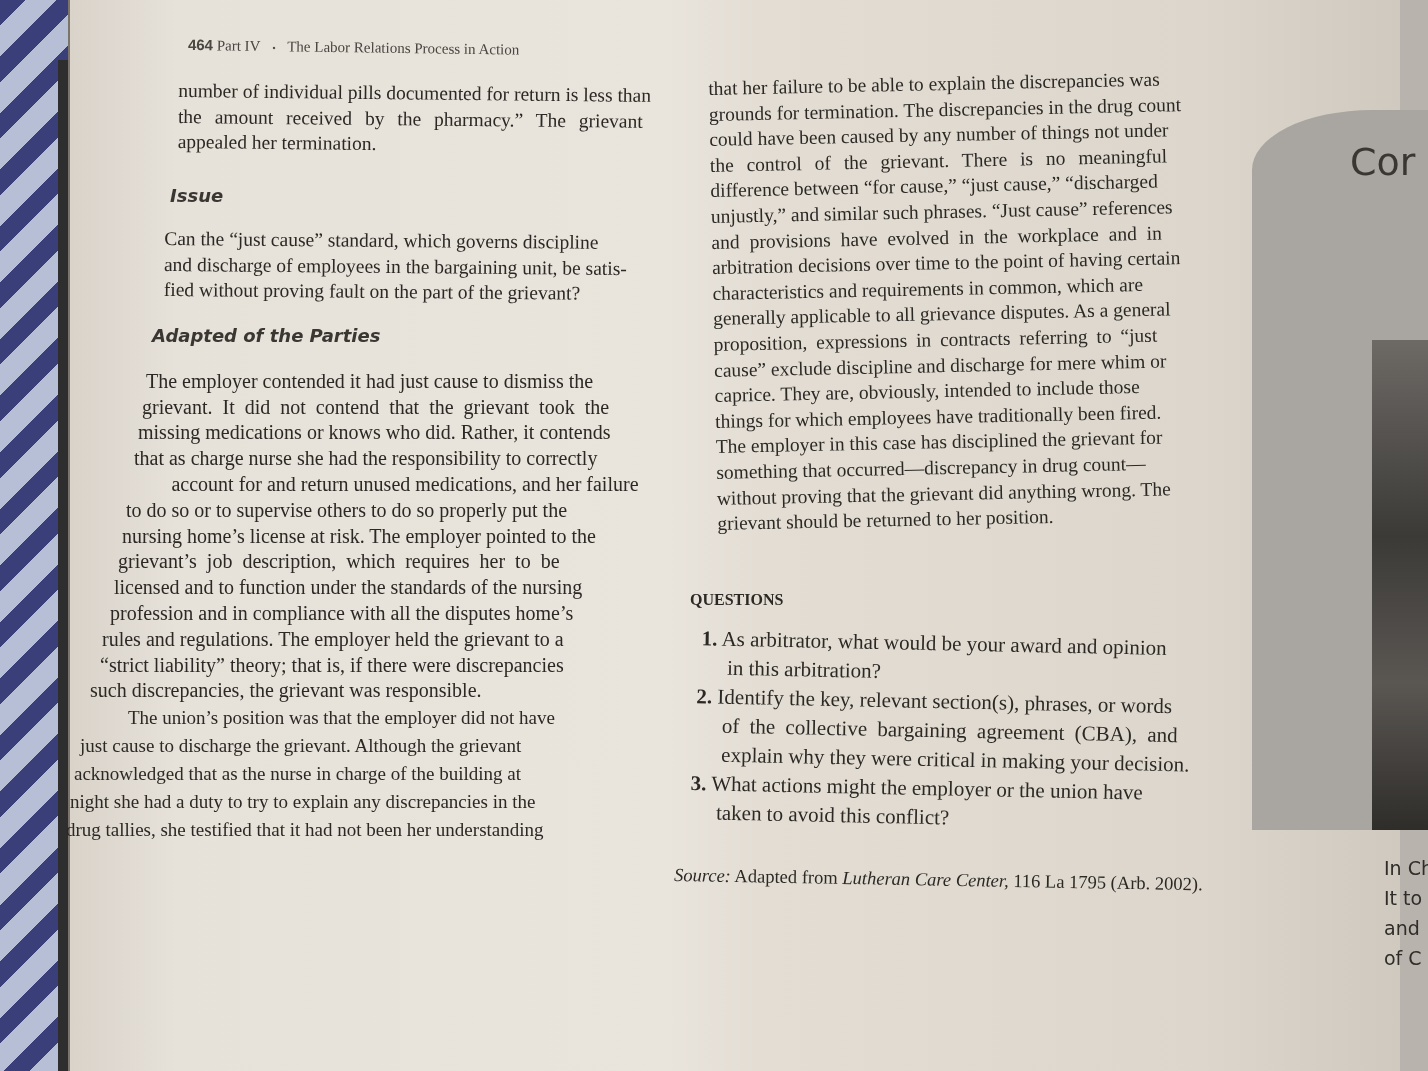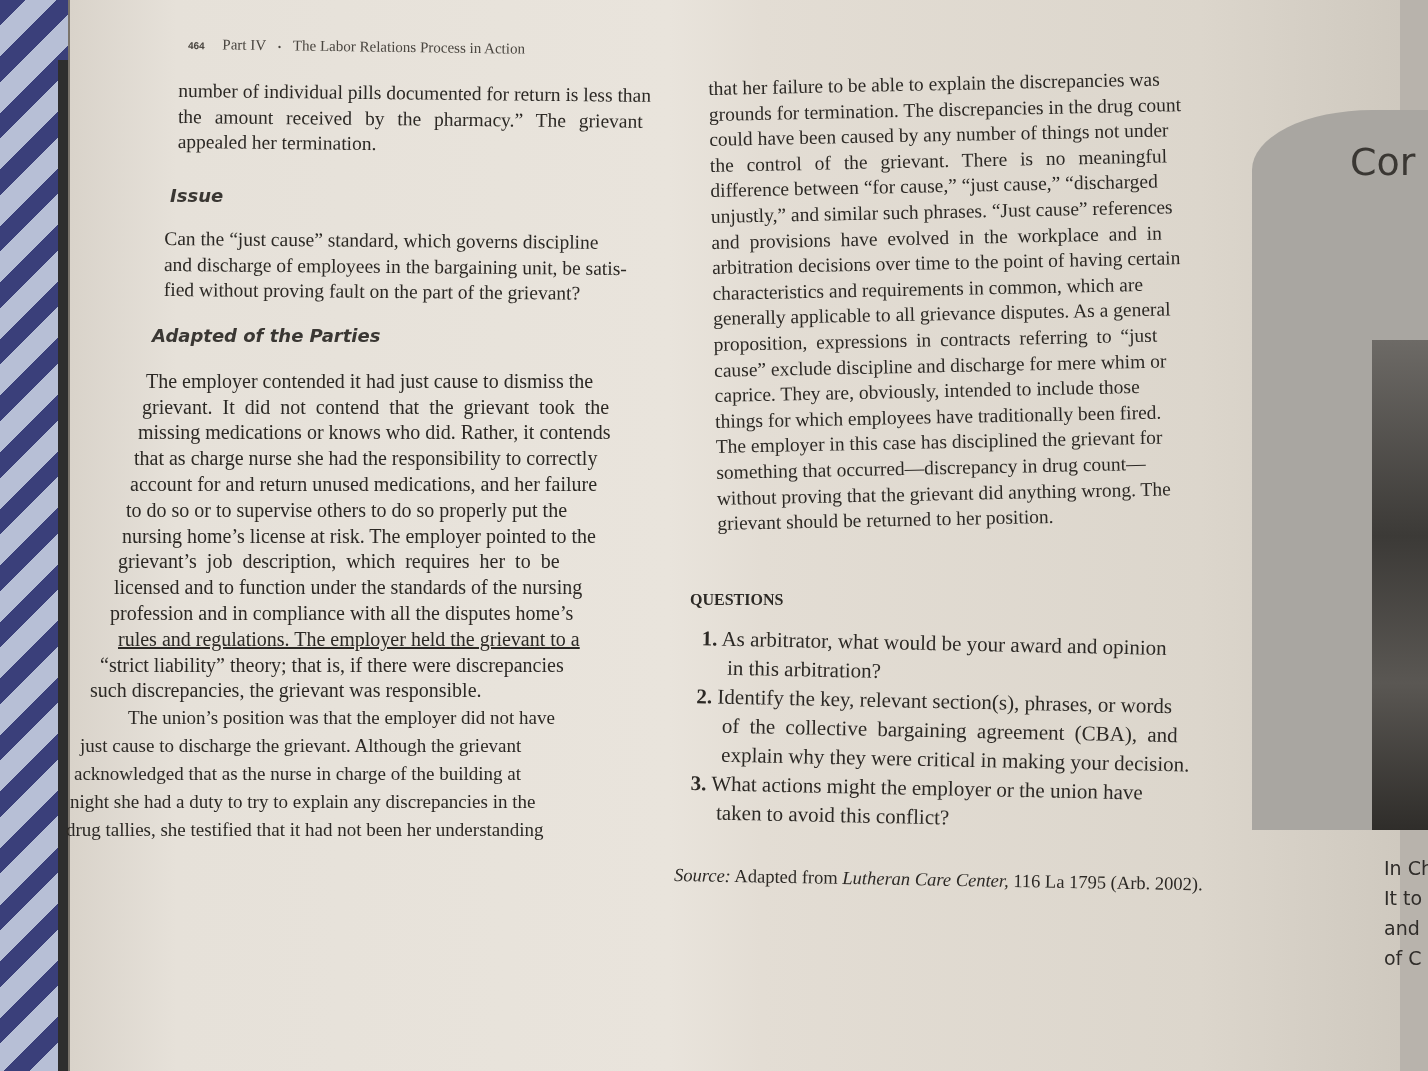--- a/index.html
+++ b/index.html
@@ -21,21 +21,21 @@
     position:absolute; left:1252px; top:110px; width:176px; height:720px;
     background:#a9a6a1; border-top-left-radius:120px 60px;
   }
   .right-panel .cor { position:absolute; left:98px; top:30px; font-family:"DejaVu Sans",sans-serif; font-size:38px; color:#3a3733; }
   .right-photo { position:absolute; left:1372px; top:340px; width:56px; height:490px;
     background: linear-gradient(180deg,#6d6a66,#3c3a37 40%,#5a5753 70%,#2f2d2a); }
   .right-text { position:absolute; left:1384px; top:853px; font-family:"DejaVu Sans",sans-serif; font-size:19px; color:#2f2c29; line-height:30px; }
   .right-text div { white-space:nowrap; }
 
   .header { position:absolute; left:188px; top:36px; font-size:15px; color:#4a4640; transform:rotate(0.8deg); transform-origin:left; white-space:nowrap; }
-  .header .pnum { font-family:"Liberation Sans",sans-serif; font-weight:bold; font-size:10px; margin-right:14px; }
+  .header .pnum { font-family:"Liberation Sans",sans-serif; font-weight:bold; font-size:15px; }
   .header .part { margin-right:8px; }
   .header .dot { margin-right:8px; font-size:10px; }
 
   .col { position:absolute; color:#2c2925; }
   .left-col { left:70px; top:78px; width:610px; font-size:19.5px; line-height:25.6px; }
   .right-col { left:690px; top:76px; width:560px; font-size:19.5px; line-height:25.6px; }
   .line { white-space:nowrap; display:block; }
   .sec-h { font-family:"DejaVu Sans",sans-serif; font-style:italic; font-weight:bold; font-size:18px; color:#3a3733; white-space:nowrap; }
   .q-h { font-weight:bold; font-size:16px; color:#2c2925; white-space:nowrap; }
   .qnum { font-weight:bold; }
@@ -82,27 +82,27 @@
     <span class="line">fied without proving fault on the part of the grievant?</span>
   </div>
 
   <div class="sec-h" style="margin-left:82px; margin-top:20px;">Adapted of the Parties</div>
 
   <div style="margin-top:20px; font-size:20px; line-height:25.8px;">
     <span class="line" style="margin-left:76px;">The employer contended it had just cause to dismiss the</span>
     <span class="line" style="margin-left:72px; word-spacing:5px;">grievant. It did not contend that the grievant took the</span>
     <span class="line" style="margin-left:68px;">missing medications or knows who did. Rather, it contends</span>
     <span class="line" style="margin-left:64px;">that as charge nurse she had the responsibility to correctly</span>
-    <span class="line" style="margin-left:60px;">account for and return unused medications, and her failure</span>
+    <span class="line" style="margin-left:60px;text-align:center;">account for and return unused medications, and her failure</span>
     <span class="line" style="margin-left:56px;">to do so or to supervise others to do so properly put the</span>
     <span class="line" style="margin-left:52px;">nursing home’s license at risk. The employer pointed to the</span>
     <span class="line" style="margin-left:48px; word-spacing:5px;">grievant’s job description, which requires her to be</span>
     <span class="line" style="margin-left:44px;">licensed and to function under the standards of the nursing</span>
     <span class="line" style="margin-left:40px;">profession and in compliance with all the disputes home’s</span>
-    <span class="line" style="margin-left:48px;text-decoration:underline;">rules and regulations. The employer held the grievant to a</span>
+    <span class="line" style="margin-left:32px;">rules and regulations. The employer held the grievant to a</span>
     <span class="line" style="margin-left:30px;">“strict liability” theory; that is, if there were discrepancies</span>
     <span class="line" style="margin-left:20px;">such discrepancies, the grievant was responsible.</span>
   </div>
 
   <div style="font-size:19px; line-height:28px;">
     <span class="line" style="margin-left:58px;">The union’s position was that the employer did not have</span>
     <span class="line" style="margin-left:10px;">just cause to discharge the grievant. Although the grievant</span>
     <span class="line" style="margin-left:4px;">acknowledged that as the nurse in charge of the building at</span>
     <span class="line" style="margin-left:0px;">night she had a duty to try to explain any discrepancies in the</span>
     <span class="line" style="margin-left:-4px;">drug tallies, she testified that it had not been her understanding</span>

